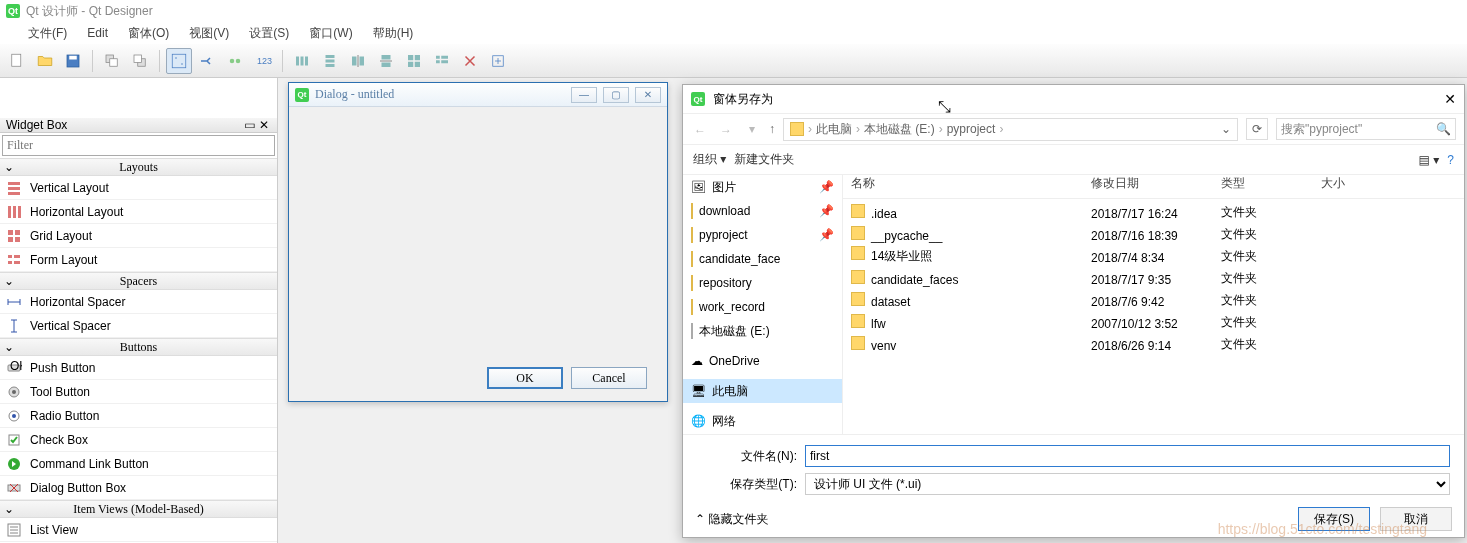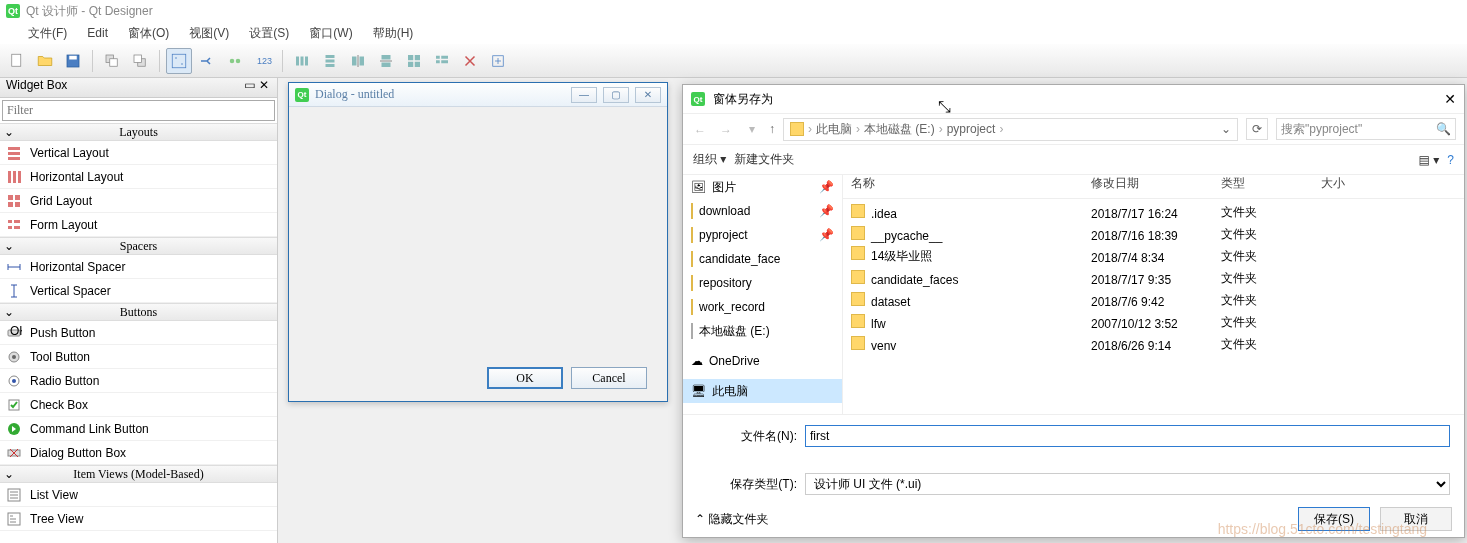--- a/index.html
+++ b/index.html
@@ -13,21 +13,21 @@
 
 .toolbar { height: 34px; background: linear-gradient(#fdfdfd,#e8e8e8); border-bottom: 1px solid #ccc; display: flex; align-items: center; padding: 0 4px; gap: 2px; }
 .toolbar .tbtn { width: 26px; height: 26px; display: flex; align-items: center; justify-content: center; border: 1px solid transparent; border-radius: 2px; }
 .toolbar .sep { width: 1px; height: 22px; background: #ccc; margin: 0 4px; }
 .tbtn svg { width: 18px; height: 18px; }
 
 .workspace { display: flex; height: calc(100% - 78px); }
 
 
 .widgetbox { width: 278px; background: #fff; border-right: 1px solid #ccc; display: flex; flex-direction: column; }
-.wb-title { height: 20px; background: linear-gradient(#f5f5f5,#e5e5e5); border-bottom: 1px solid #ccc; display: flex; padding: 0 6px; font-family: "SimSun", serif; font-size: 12px; }
+.wb-title { height: 20px; background: linear-gradient(#f5f5f5,#e5e5e5); border-bottom: 1px solid #ccc; display: flex; padding: 0 6px; font-family: "SimSun", serif; font-size: 12px; margin-top: 40px; }
 .wb-title .spacer { flex: 1; }
 .wb-title .tool { width: 14px; text-align: center; cursor: default; }
 .wb-filter { border: 1px solid #aaa; margin: 2px; padding: 2px 4px; font-family: "SimSun"; color: #888; }
 .wb-section { height: 18px; background: linear-gradient(#f8f8f8,#e9e9e9); border-top: 1px solid #ddd; border-bottom: 1px solid #ddd; display: flex; align-items: center; justify-content: center; position: relative; font-family: "Segoe UI"; }
 .wb-section .chev { position: absolute; left: 4px; }
 .wb-item { height: 24px; display: flex; align-items: center; padding: 0 6px; gap: 8px; border-bottom: 1px solid #f0f0f0; }
 .wb-item .ic { width: 16px; height: 16px; display: flex; align-items: center; justify-content: center; }
 
 
 .canvas { flex: 1; background: #f0f0f0; position: relative; }
@@ -66,21 +66,21 @@
 .sd-tree .pin { margin-left:auto; color:#888; }
 .sd-tree .fold { width:14px; height:14px; background:#ffd76a; border:1px solid #e0b84a; }
 .sd-tree .drive { width:14px; height:10px; background:#ddd; border:1px solid #aaa; }
 .sd-list { flex:1; display:flex; flex-direction:column; }
 .sd-head { height: 24px; display:flex; align-items:flex-start; border-bottom:1px solid #eee; color:#444; }
 .sd-head .col { padding: 0 8px; }
 .c-name { width: 240px; } .c-date { width: 130px; } .c-type { width: 100px; } .c-size { flex:1; }
 .sd-row { height: 22px; display:flex; align-items:flex-end; }
 .sd-row .col { padding: 0 8px; }
 .sd-row .fold { width:14px; height:14px; background:#ffd76a; border:1px solid #e0b84a; display:inline-block; margin-right:6px; }
-.sd-form { border-top: 1px solid #eee; padding: 10px 14px 6px; display:flex; flex-direction:column; gap:26px; }
+.sd-form { border-top: 1px solid #eee; padding: 10px 14px 6px; display:flex; flex-direction:column; gap:6px; }
 .sd-form .row { display:flex; align-items:center; gap: 8px; }
 .sd-form .lbl { width: 100px; text-align: right; }
 .sd-form input, .sd-form select { flex:1; height: 22px; border: 1px solid #2e7bd1; padding: 0 4px; background:#fff; }
 .sd-form select { border-color: #ccc; }
 .sd-foot { height: 36px; display:flex; align-items:center; padding: 0 12px; gap: 10px; }
 .sd-foot .spacer { flex:1; }
 .sd-foot .btn { width: 72px; height: 24px; border:1px solid #ccc; background:#f3f3f3; display:flex; align-items:center; justify-content:center; }
 .sd-foot .btn.primary { border-color:#2e7bd1; }
 .watermark { position:absolute; right: 40px; bottom: 6px; color: rgba(200,120,60,.4); font-size: 14px; pointer-events:none; }
 .cursor { position:absolute; left: 938px; top: 98px; font-size: 16px; color:#000; pointer-events:none; }

